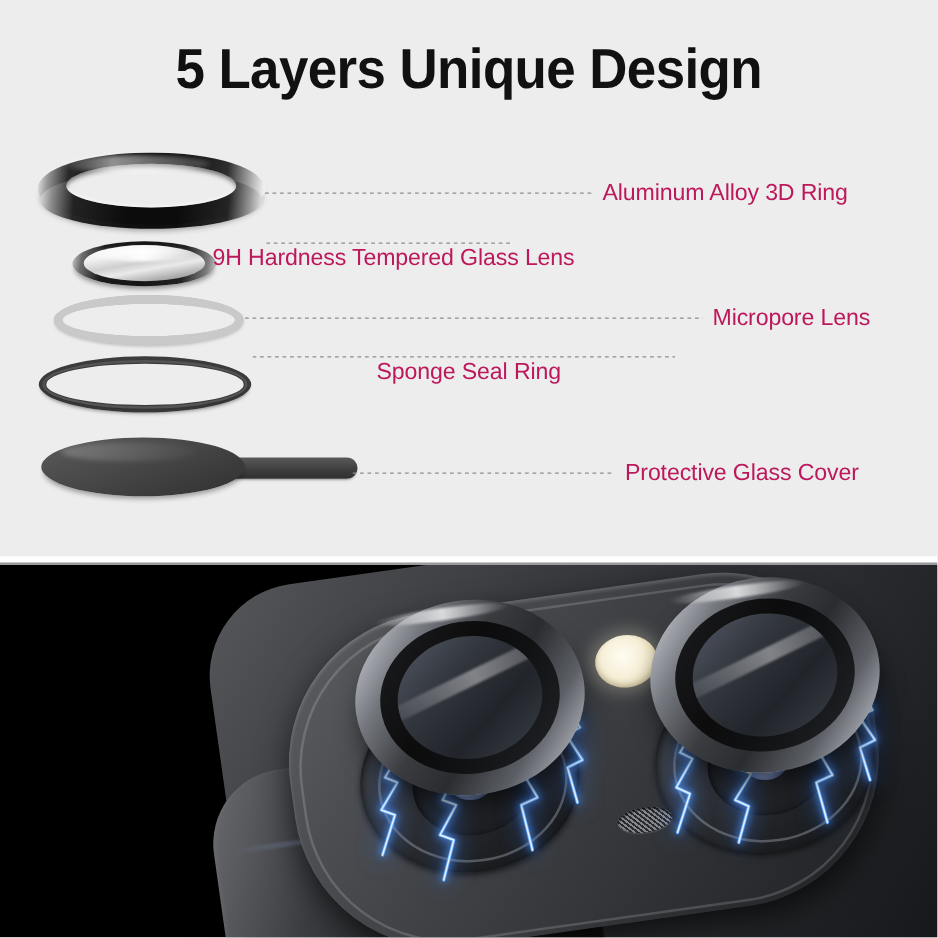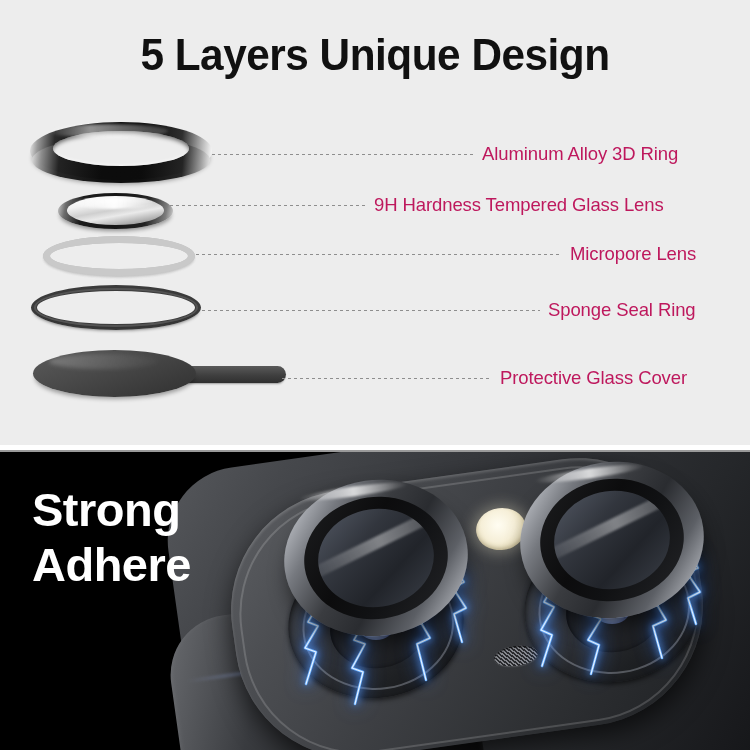--- a/index.html
+++ b/index.html
@@ -119,25 +119,25 @@
     background-image:linear-gradient(to right,#8e8e8e 0,#8e8e8e 3px,transparent 3px,transparent 6px);
     background-size:6px 1px;background-repeat:repeat-x;
     margin-right:8px;
   }
   .callout-label{
     font-size:18.5px;color:#be185d;white-space:nowrap;letter-spacing:-0.1px;
   }
 
   #callout-0{left:212px;top:143px;}
   #callout-0 .leader{width:262px;}
-  #callout-1{left:170px;top:194px;}
+  #callout-1{left:170px;top:194px;flex-direction:column;}
   #callout-1 .leader{width:196px;}
   #callout-2{left:196px;top:243px;}
   #callout-2 .leader{width:366px;}
-  #callout-3{left:202px;top:299px;}
+  #callout-3{left:202px;top:285px;flex-direction:column;}
   #callout-3 .leader{width:338px;}
   #callout-4{left:282px;top:367px;}
   #callout-4 .leader{width:210px;}
 
   
   #divider-white{position:absolute;left:0;top:445px;width:750px;height:5px;background:#ffffff;}
   #divider-line{position:absolute;left:0;top:450px;width:750px;height:2px;background:#9a9a9a;}
 
   
   #photo-section{position:absolute;left:0;top:452px;width:750px;height:298px;background:#000;overflow:hidden;}
@@ -423,18 +423,14 @@
 
     <div class="protector" id="protector-right">
       <div class="p-outer"></div>
       <div class="p-band"></div>
       <div class="p-glass">
         <div class="p-streak"></div>
       </div>
       <div class="p-hl"></div>
     </div>
 
-    <div id="headline">
-      <span class="hl-line">Strong</span>
-      <span class="hl-line">Adhere</span>
-    </div>
   </div>
 </div>
 
 </body></html>

